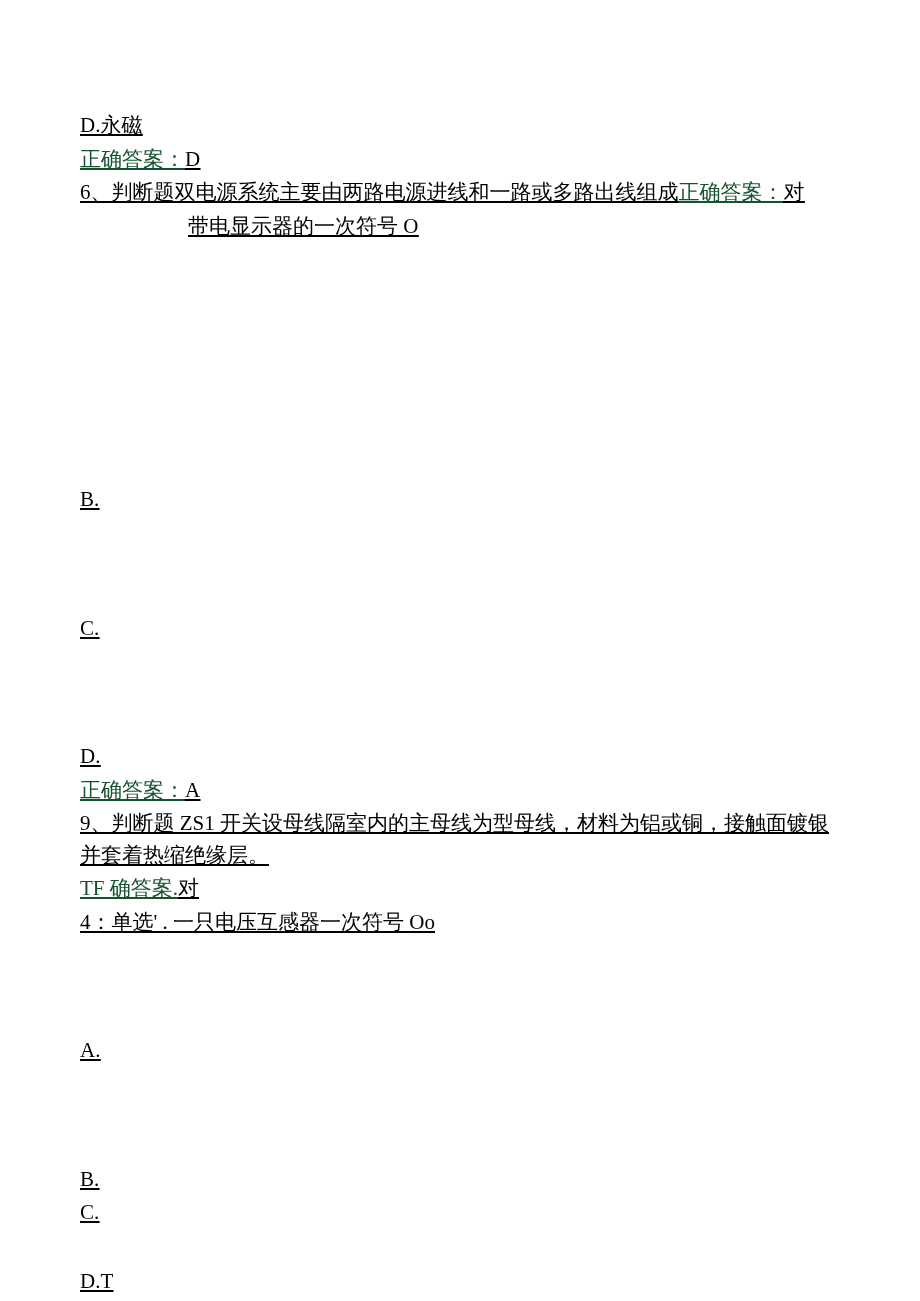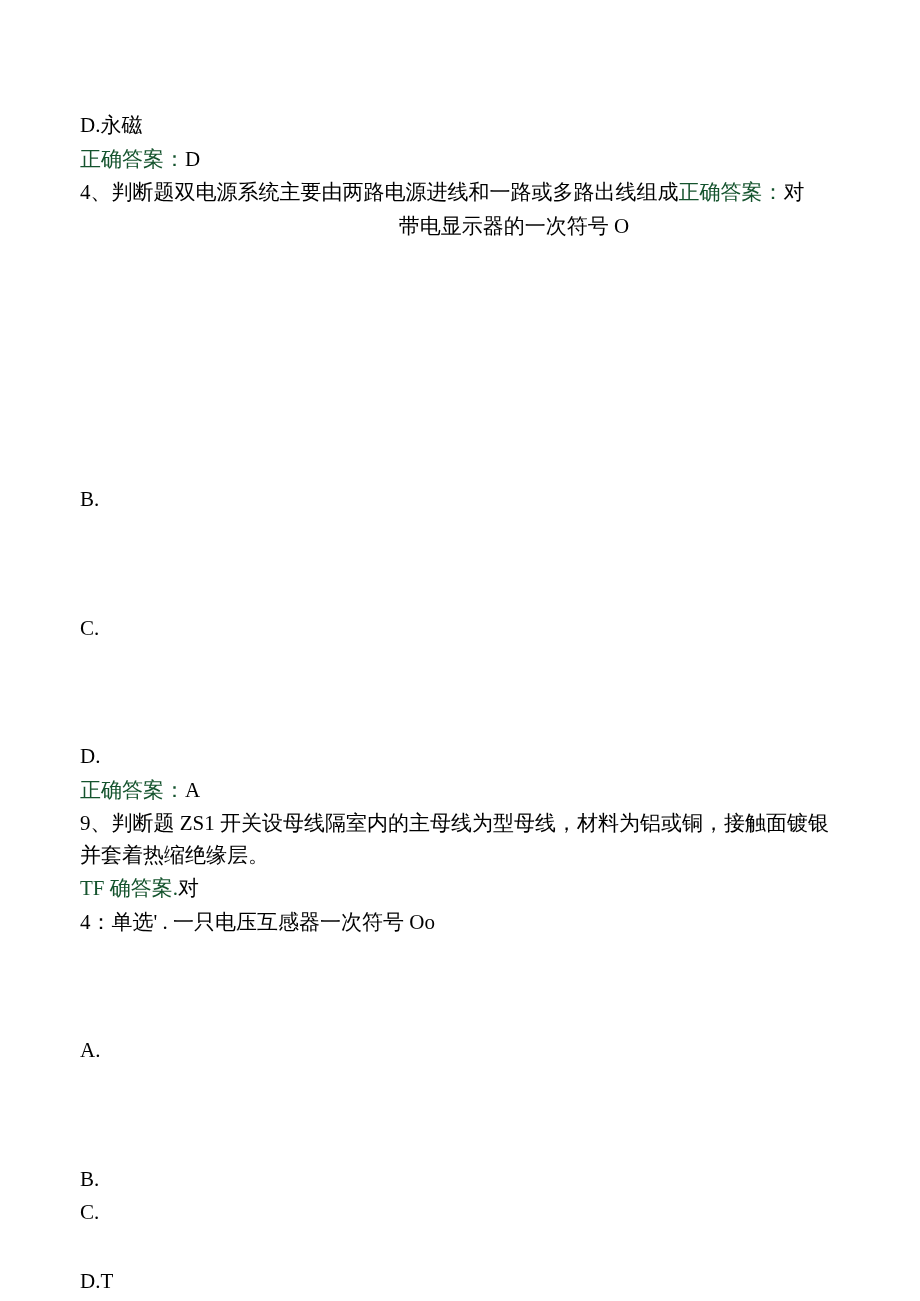--- a/index.html
+++ b/index.html
@@ -1,39 +1,39 @@
 <!DOCTYPE html>
 <html><head>
   <meta charset="utf-8">
   <style>
     * {
       margin: 0;
       padding: 0;
       box-sizing: border-box;
+      text-decoration: underline;
     }
     body {
       width: 920px;
       height: 1301px;
       background: #ffffff;
       font-family: "SimSun", "宋体", serif;
       font-size: 21px;
       line-height: 1.5;
       color: #000000;
       padding: 110px 80px 0 80px;
       position: relative;
     }
     .line {
       margin-bottom: 2px;
     }
     .red {
       color: #14532d;
     }
     .indent {
       padding-left: 108px;
-      text-align: center;
     }
     .spacer-large {
       height: 240px;
     }
     .spacer-medium {
       height: 95px;
     }
     .spacer-xs {
       height: 35px;
     }
@@ -44,21 +44,21 @@
 </head>
 <body>
 
 <div class="line">D.永磁</div>
 
 <div class="line">
   <span class="red inline">正确答案：</span><span class="inline">D</span>
 </div>
 
 <div class="line">
-  <span class="inline">4、判断题双电源系统主要由两路电源进线和一路或多路出线组成</span><span class="red inline">正确答案：</span><span class="inline">对</span>
+  <span class="inline">6、判断题双电源系统主要由两路电源进线和一路或多路出线组成</span><span class="red inline">正确答案：</span><span class="inline">对</span>
 </div>
 
 <div class="line indent">带电显示器的一次符号 O</div>
 
 <div class="spacer-large"></div>
 
 <div class="line">B.</div>
 
 <div class="spacer-medium"></div>
 

